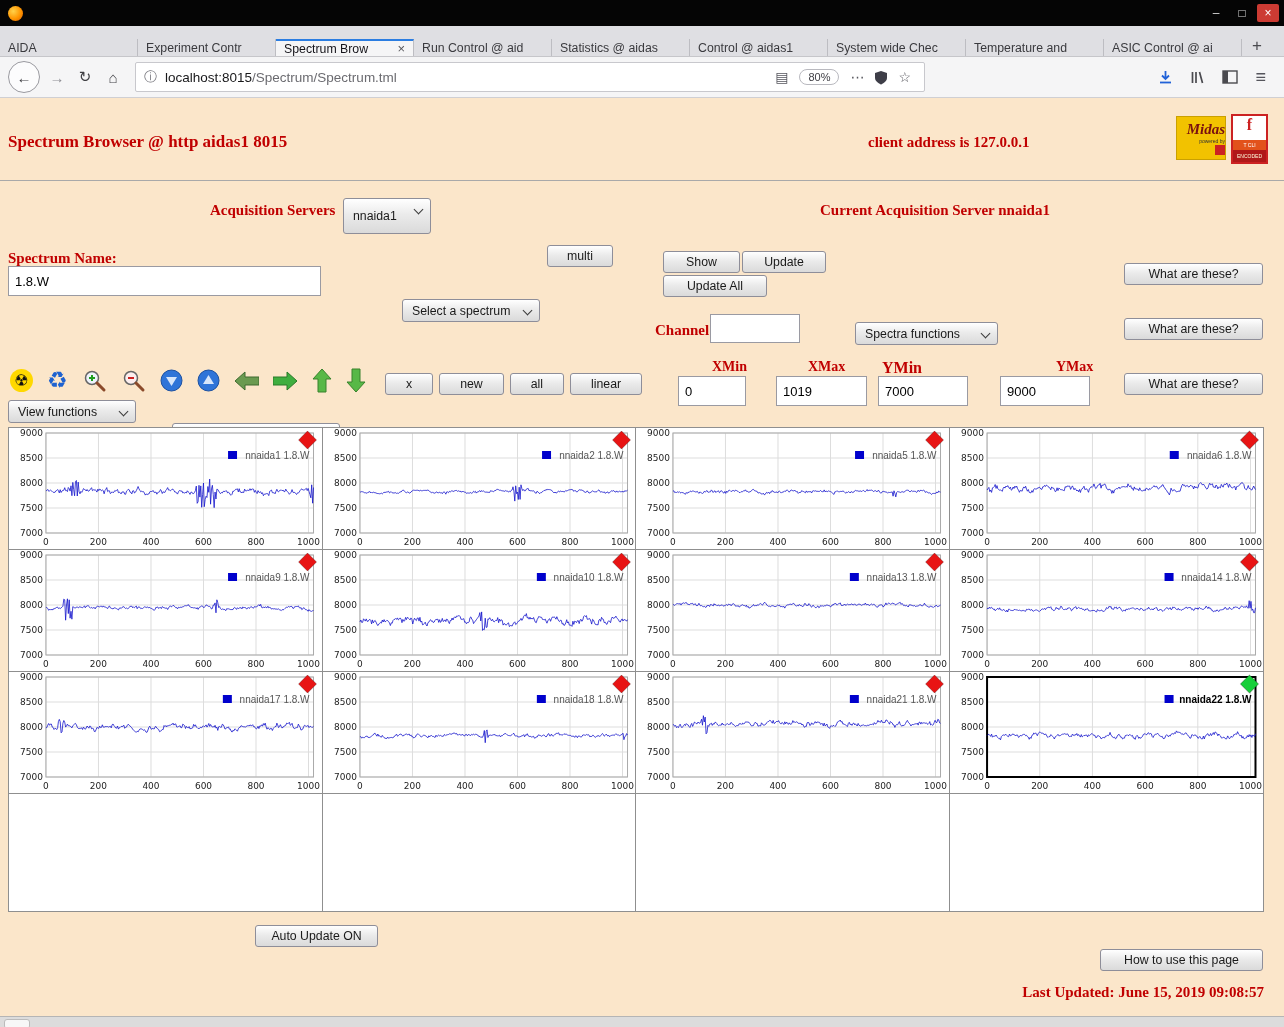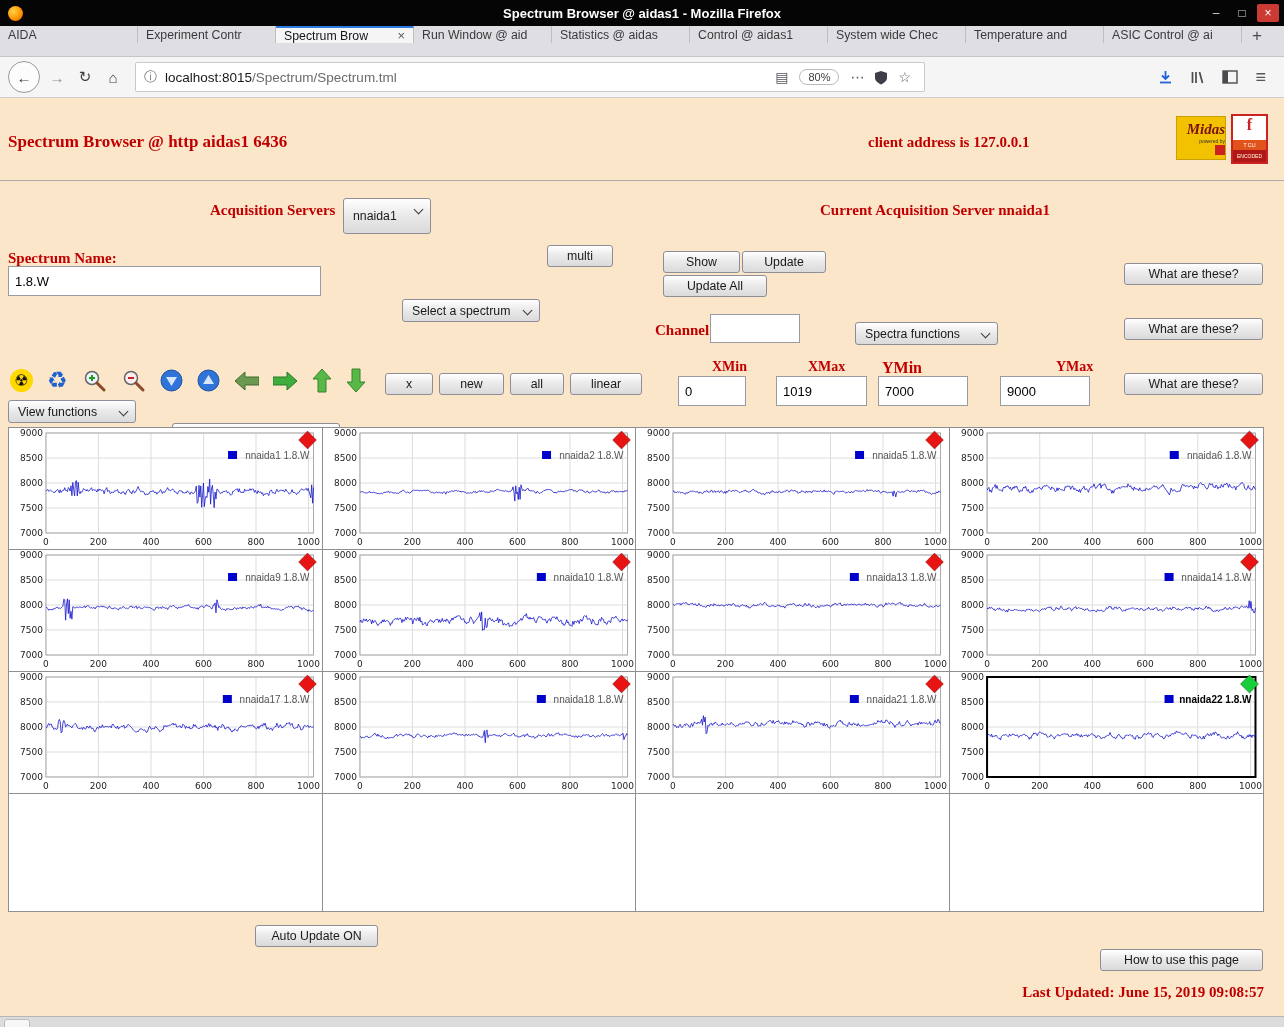--- a/index.html
+++ b/index.html
@@ -7,21 +7,21 @@
 
   
   .titlebar{height:26px;background:#050505;display:flex;align-items:center;position:relative}
   .ff-logo{width:15px;height:15px;border-radius:50%;margin-left:8px;background:radial-gradient(circle at 35% 35%,#ffd24a,#ff9500 55%,#d95b00);z-index:2}
   .titlebar .wtitle{position:absolute;left:0;right:0;text-align:center;color:#fff;font-weight:bold;font-size:13px}
   .win-controls{margin-left:auto;display:flex;align-items:center;gap:4px;padding-right:5px;z-index:2}
   .win-btn{width:22px;height:18px;display:flex;align-items:center;justify-content:center;color:#d8d8d8;font-size:12px}
   .win-btn.close{background:#cc3b33;color:#fff;border-radius:2px}
 
   
-  .tabbar{height:30px;background:#dfdfe3;display:flex;align-items:flex-start;border-bottom:1px solid #c6c6ca}
+  .tabbar{height:30px;background:#dfdfe3;display:flex;align-items:flex-end;border-bottom:1px solid #c6c6ca}
   #tabs{display:flex}
   .tab{width:138px;display:flex;align-items:center;padding:0 8px;border-right:1px solid #bdbdc2;font-size:12.3px;color:#3a3a3e;white-space:nowrap;overflow:hidden;box-sizing:border-box}
   .tab .tab-label{flex:1;overflow:hidden}
   .tab.active{background:#f5f5f6;border-top:2px solid #2b7de1;color:#15141a}
   .tab-close{margin-left:4px;color:#57575c;font-size:13px}
   .newtab{width:30px;display:flex;align-items:center;justify-content:center;font-size:17px;color:#4a4a4f}
 
   
   .navbar{height:40px;background:#f5f5f6;border-bottom:1px solid #cfcfd3;display:flex;align-items:center;padding:0 8px}
   .nav-btn{width:28px;height:28px;display:flex;align-items:center;justify-content:center;color:#3f3f43;font-size:15px}
@@ -71,42 +71,41 @@
   .fec-logo .f3{height:12px;background:#b01818;color:#ffd;font-size:5px;text-align:center;line-height:12px}
 
   .statusbar{position:absolute;left:0;bottom:0;width:100%;height:11px;background:#dcdcdc;border-top:1px solid #b5b5b5;box-sizing:border-box}
   .statusbar .chip{position:absolute;left:4px;top:2px;width:24px;height:8px;background:#f7f7f7;border:1px solid #bbb;border-radius:3px}
 </style>
 </head>
 <body>
 
 <div class="titlebar">
   <span class="ff-logo"></span>
-  <span class="wtitle">Spectrum Browser @ aidas1 - Mozilla Firefox</span>
   <div class="win-controls">
     <span class="win-btn">–</span>
     <span class="win-btn">□</span>
     <span class="win-btn close">×</span>
   </div>
 </div>
 
 <div class="tabbar">
   <div id="tabs">
       <div class="tab">
         <span class="tab-label">AIDA</span>
       </div>
       <div class="tab">
         <span class="tab-label">Experiment Contr</span>
       </div>
       <div class="tab active">
         <span class="tab-label">Spectrum Brow</span>
         <span class="tab-close">×</span>
       </div>
       <div class="tab">
-        <span class="tab-label">Run Window @ aid</span>
+        <span class="tab-label">Run Control @ aid</span>
       </div>
       <div class="tab">
         <span class="tab-label">Statistics @ aidas</span>
       </div>
       <div class="tab">
         <span class="tab-label">Control @ aidas1</span>
       </div>
       <div class="tab">
         <span class="tab-label">System wide Chec</span>
       </div>
@@ -157,21 +156,21 @@
           <rect x="1" y="1" width="14" height="12" fill="none" stroke="#4a4a4f" stroke-width="1.4"></rect>
           <rect x="1" y="1" width="5" height="12" fill="#4a4a4f"></rect>
         </svg>
     </span>
     <span class="url-ic" style="font-size:18px">≡</span>
   </div>
 </div>
 
 <div class="page">
 
-  <div class="abs red" style="left:8px;top:34px;font-size:17px">Spectrum Browser @ http aidas1 6436</div>
+  <div class="abs red" style="left:8px;top:34px;font-size:17px">Spectrum Browser @ http aidas1 8015</div>
   <div class="abs red" style="left:868px;top:36px;font-size:15px">client address is 127.0.0.1</div>
   <div class="abs midas-logo" style="left:1176px;top:18px">
     <span class="m1">Midas</span>
     <span class="m2">powered by</span>
     <span class="m3"></span>
   </div>
   <div class="abs fec-logo" style="left:1231px;top:16px">
     <span class="f1">f</span>
     <span class="f2">T CLI</span>
     <span class="f3">ENCODED</span>

